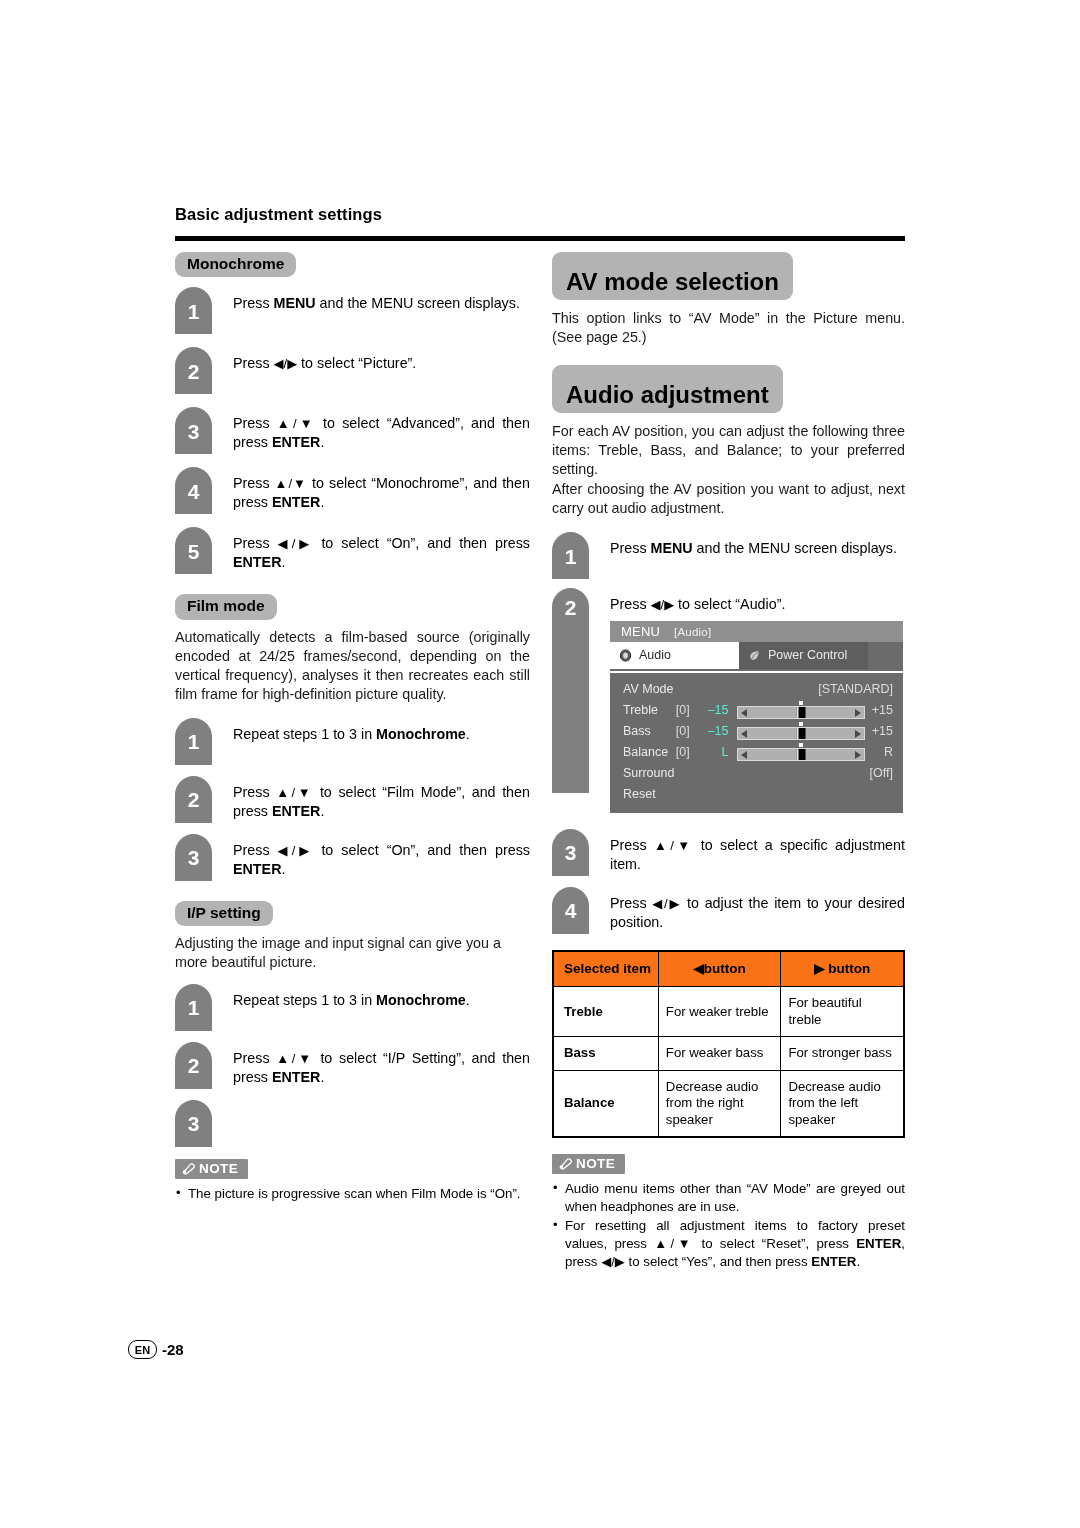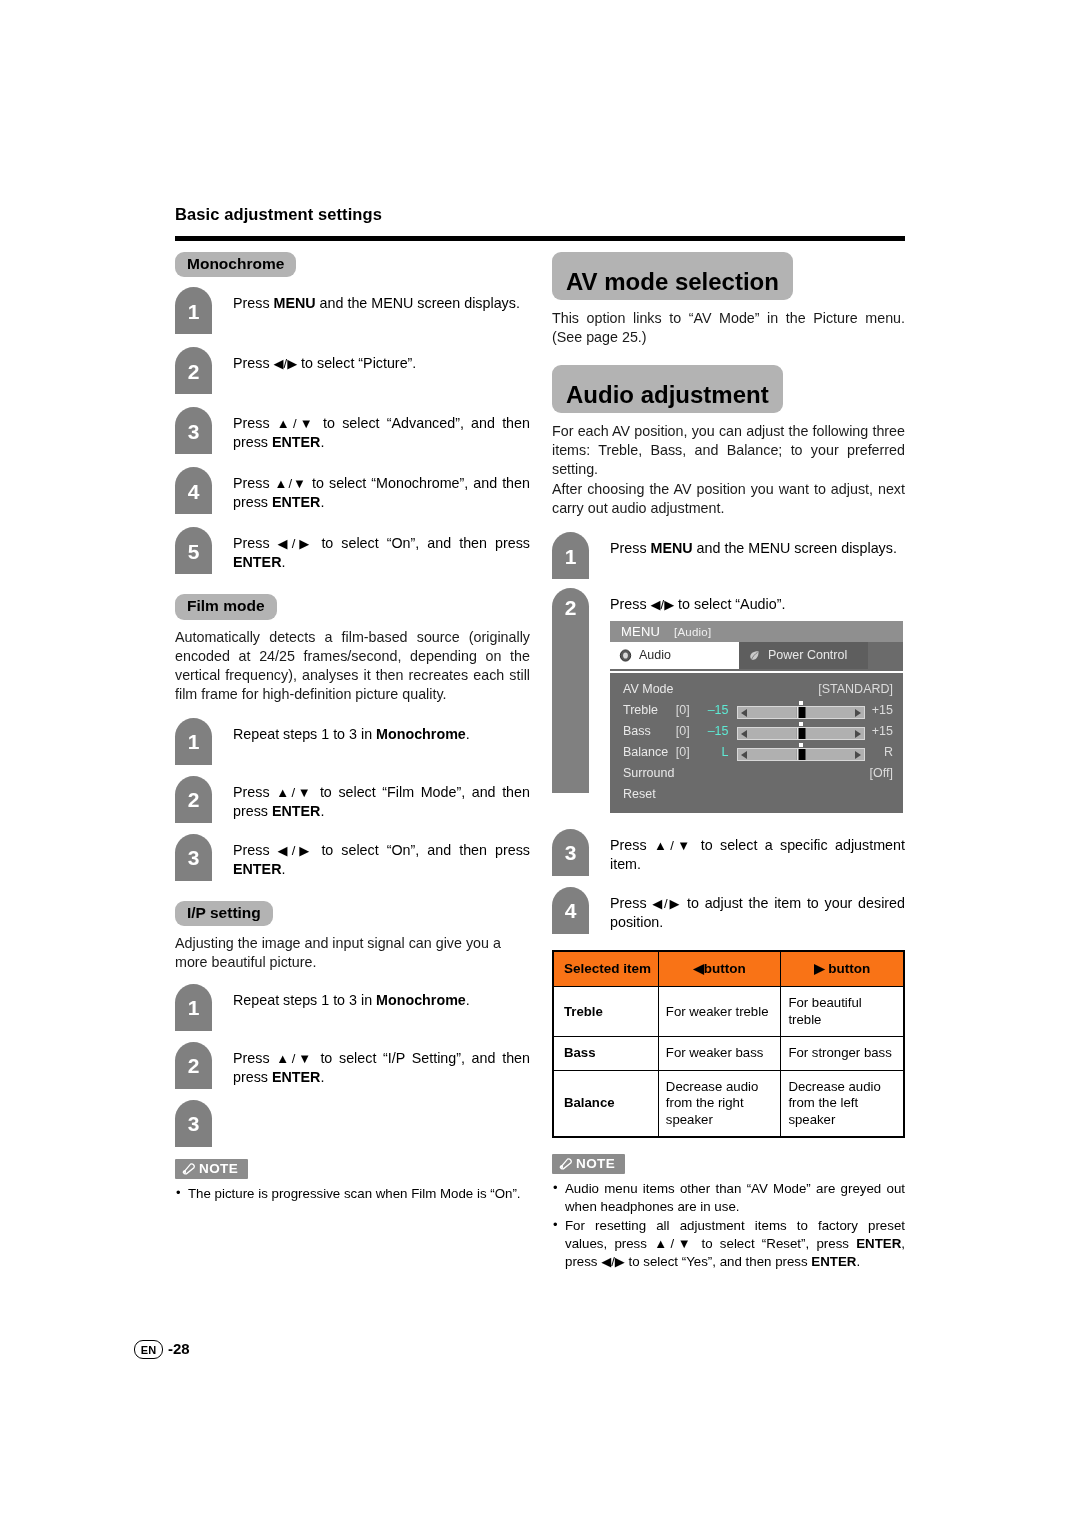--- a/index.html
+++ b/index.html
@@ -264,24 +264,24 @@
     font-size: 13.5px;
     padding: 9px 6px;
   }
   table.btbl thead th.first { text-align: left; padding-left: 10px; }
   table.btbl td.item { font-weight: bold; width: 96px; padding-left: 10px; }
   table.btbl td.desc { width: 122px; }
 
   
   .footer {
     position: absolute;
-    left: 134px;
+    left: 128px;
     top: 1340px;
     display: flex;
-    align-items: flex-start;
+    align-items: center;
     font-size: 15px;
     font-weight: bold;
   }
   .en-badge {
     display: inline-flex;
     align-items: center;
     justify-content: center;
     width: 27px;
     height: 17px;
     border: 1.8px solid #000;

